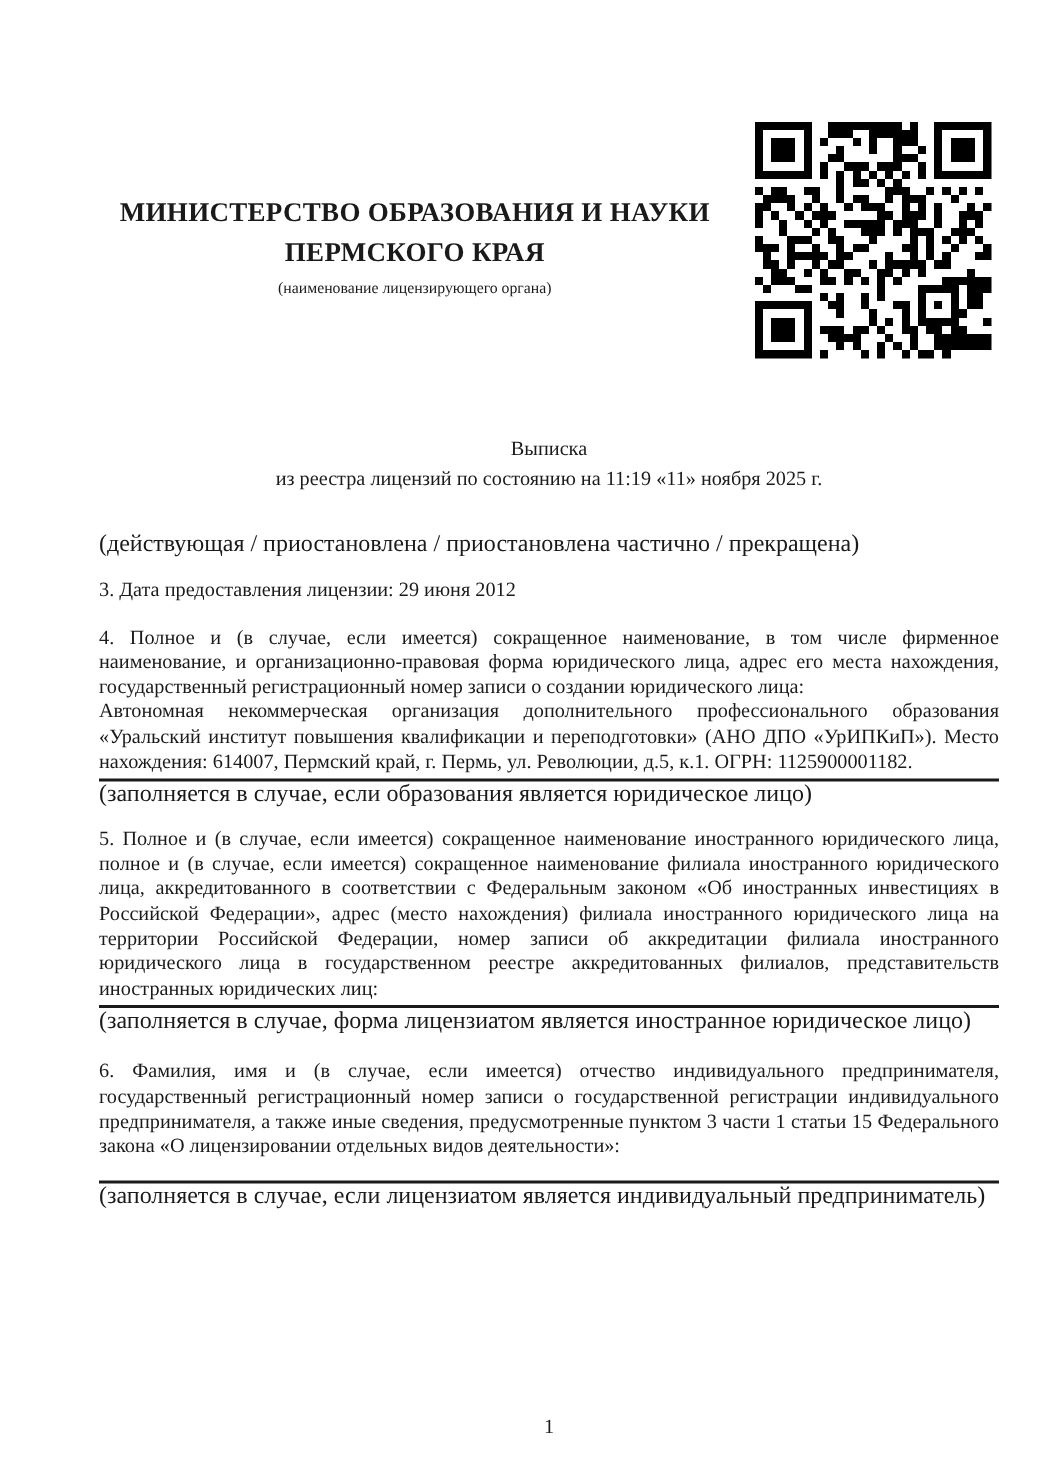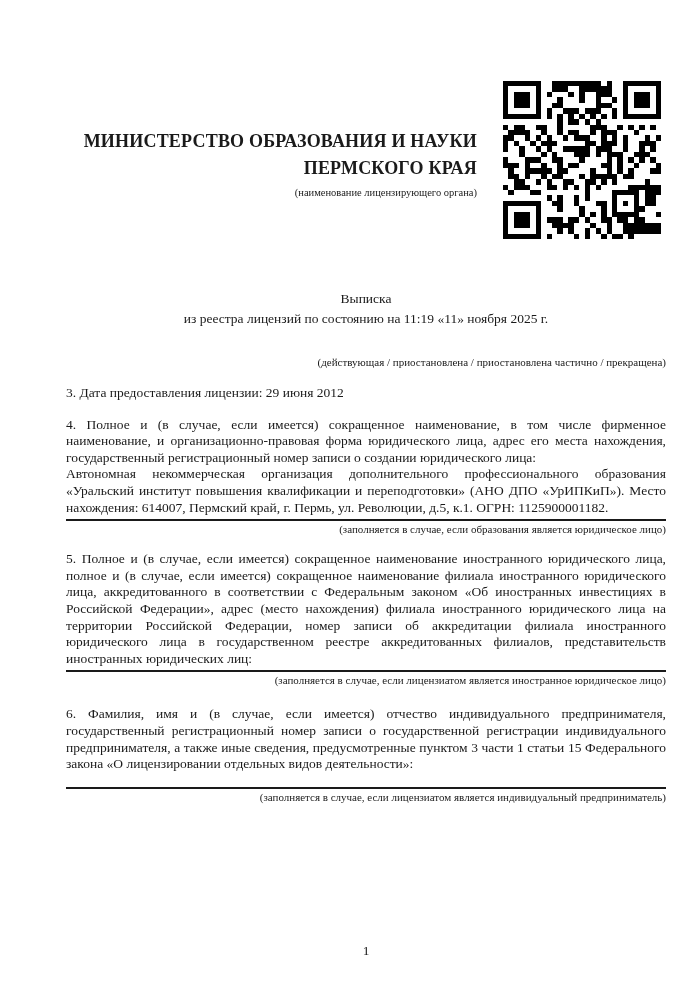--- a/index.html
+++ b/index.html
@@ -7,24 +7,24 @@
     position: relative;
     width: 700px;
     height: 989px;
     background: var(--bg-color, #ffffff);
     color: var(--text-color, #1a1a1a);
     font-family: "Liberation Serif", "DejaVu Serif", serif;
     overflow: hidden;
   }
   .ministry {
     position: absolute;
-    left: 52px;
+    left: 64px;
     top: 128px;
     width: 425px;
-    text-align: right;
+    text-align: center;
   }
   .ministry-line {
     font-weight: bold;
     font-size: 18px;
     line-height: 27px;
     letter-spacing: 0.2px;
   }
   .small-caption {
     font-size: 10.5px;
     line-height: 13px;
@@ -42,23 +42,23 @@
     position: absolute;
     left: 66px;
     top: 289px;
     width: 600px;
     font-size: 13.5px;
     line-height: 16.6px;
   }
   .doc-title { text-align: center; line-height: 20px; }
   .para { text-align: justify; }
   .caption {
-    font-size: 11px;
+    font-size: 16px;
     line-height: 13px;
-    text-align: right;
+    text-align: left;
     margin-top: 2px;
   }
   .rule {
     height: 2px;
     background: var(--rule-color, #1a1a1a);
     margin-top: 3px;
   }
   .item1 { margin-top: 27px; }
   .item1 .caption { margin-top: 1px; }
   .item2 { margin-top: 21px; }
@@ -518,21 +518,21 @@
     <div class="item4">
       <div class="para">4. Полное и (в случае, если имеется) сокращенное наименование, в том числе фирменное наименование, и организационно-правовая форма юридического лица, адрес его места нахождения, государственный регистрационный номер записи о создании юридического лица:</div>
       <div class="para">Автономная некоммерческая организация дополнительного профессионального образования «Уральский институт повышения квалификации и переподготовки» (АНО ДПО «УрИПКиП»). Место нахождения: 614007, Пермский край, г. Пермь, ул. Революции, д.5, к.1. ОГРН: 1125900001182.</div>
       <div class="rule"></div>
       <div class="caption">(заполняется в случае, если образования является юридическое лицо)</div>
     </div>
 
     <div class="item5">
       <div class="para">5. Полное и (в случае, если имеется) сокращенное наименование иностранного юридического лица, полное и (в случае, если имеется) сокращенное наименование филиала иностранного юридического лица, аккредитованного в соответствии с Федеральным законом «Об иностранных инвестициях в Российской Федерации», адрес (место нахождения) филиала иностранного юридического лица на территории Российской Федерации, номер записи об аккредитации филиала иностранного юридического лица в государственном реестре аккредитованных филиалов, представительств иностранных юридических лиц:</div>
       <div class="rule"></div>
-      <div class="caption">(заполняется в случае, если лицензиатом является иностранное юридическое лицо)</div>
+      <div class="caption">(заполняется в случае, форма лицензиатом является иностранное юридическое лицо)</div>
     </div>
 
     <div class="item6">
       <div class="para">6. Фамилия, имя и (в случае, если имеется) отчество индивидуального предпринимателя, государственный регистрационный номер записи о государственной регистрации индивидуального предпринимателя, а также иные сведения, предусмотренные пунктом 3 части 1 статьи 15 Федерального закона «О лицензировании отдельных видов деятельности»:</div>
       <div class="rule"></div>
       <div class="caption">(заполняется в случае, если лицензиатом является индивидуальный предприниматель)</div>
     </div>
 
 
   </div>

